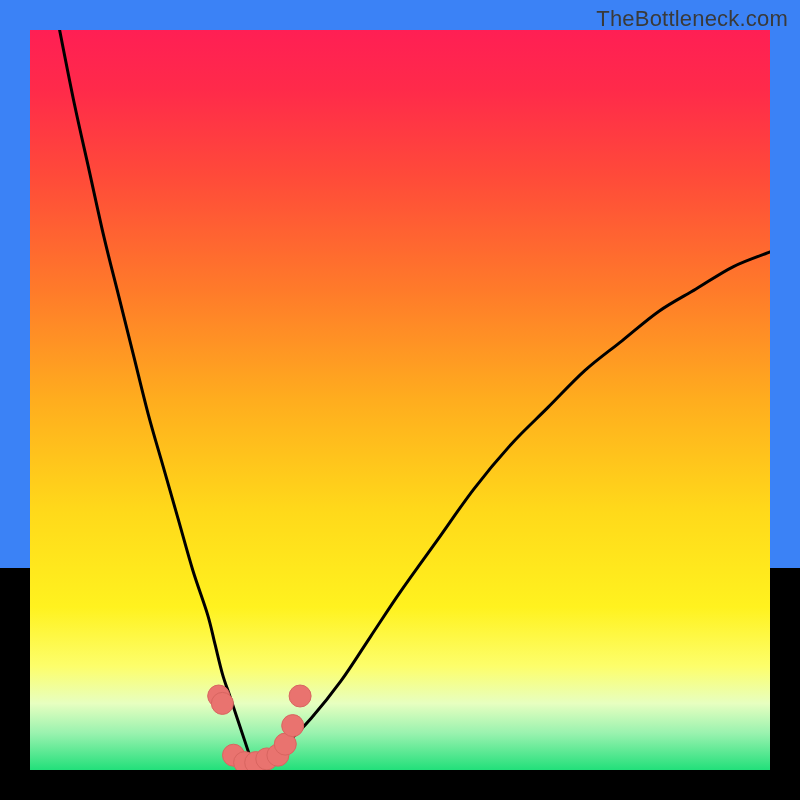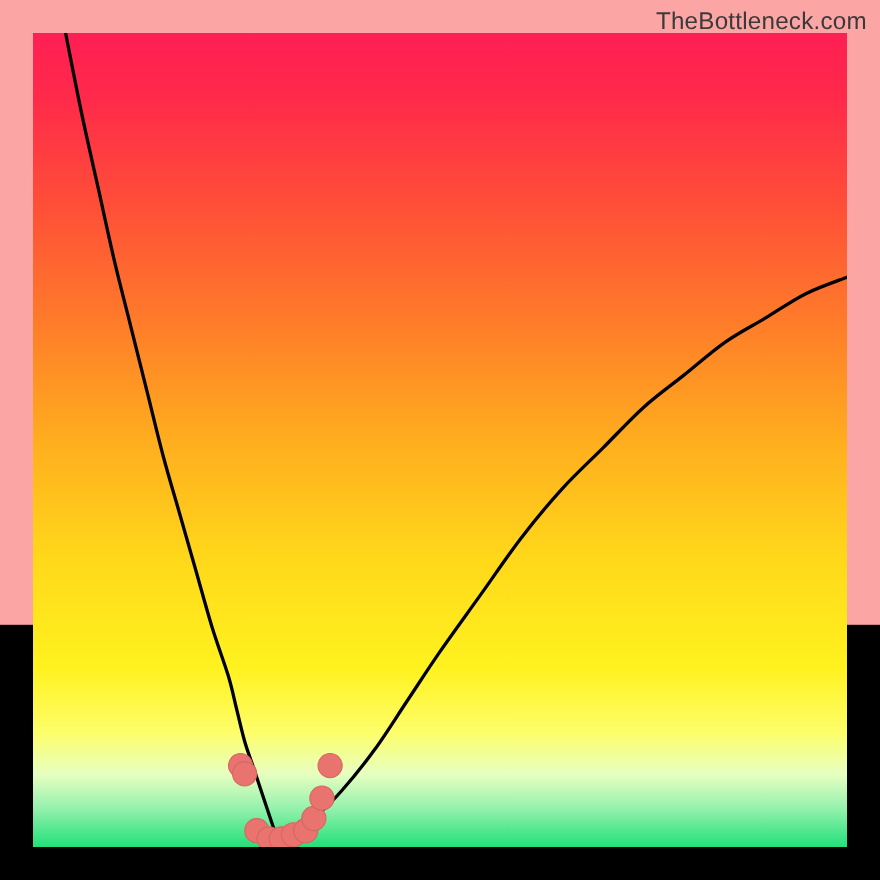--- a/index.html
+++ b/index.html
@@ -10,21 +10,21 @@
     background: #000;
     overflow: hidden;
     font-family: Arial, Helvetica, sans-serif;
   }
   .frame {
     position: absolute;
     left: 0;
     top: 0;
     width: 800px;
     height: 568px;
-    background: #fca5a5;
+    background: #3b82f6;
   }
   .plot {
     position: absolute;
     left: 30px;
     top: 30px;
     width: 740px;
     height: 740px;
     overflow: hidden;
   }
   .gradient {

